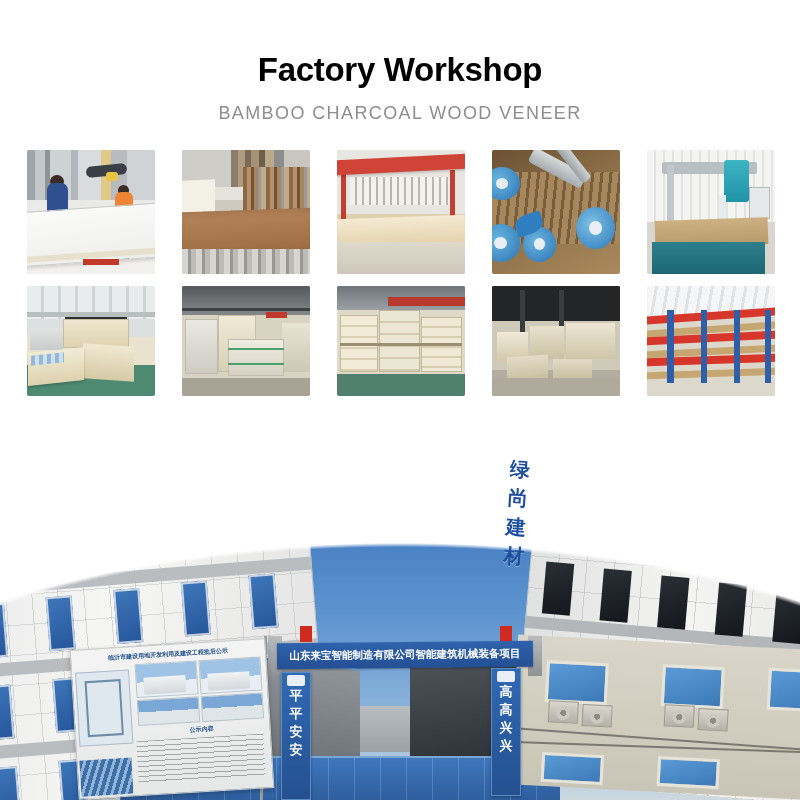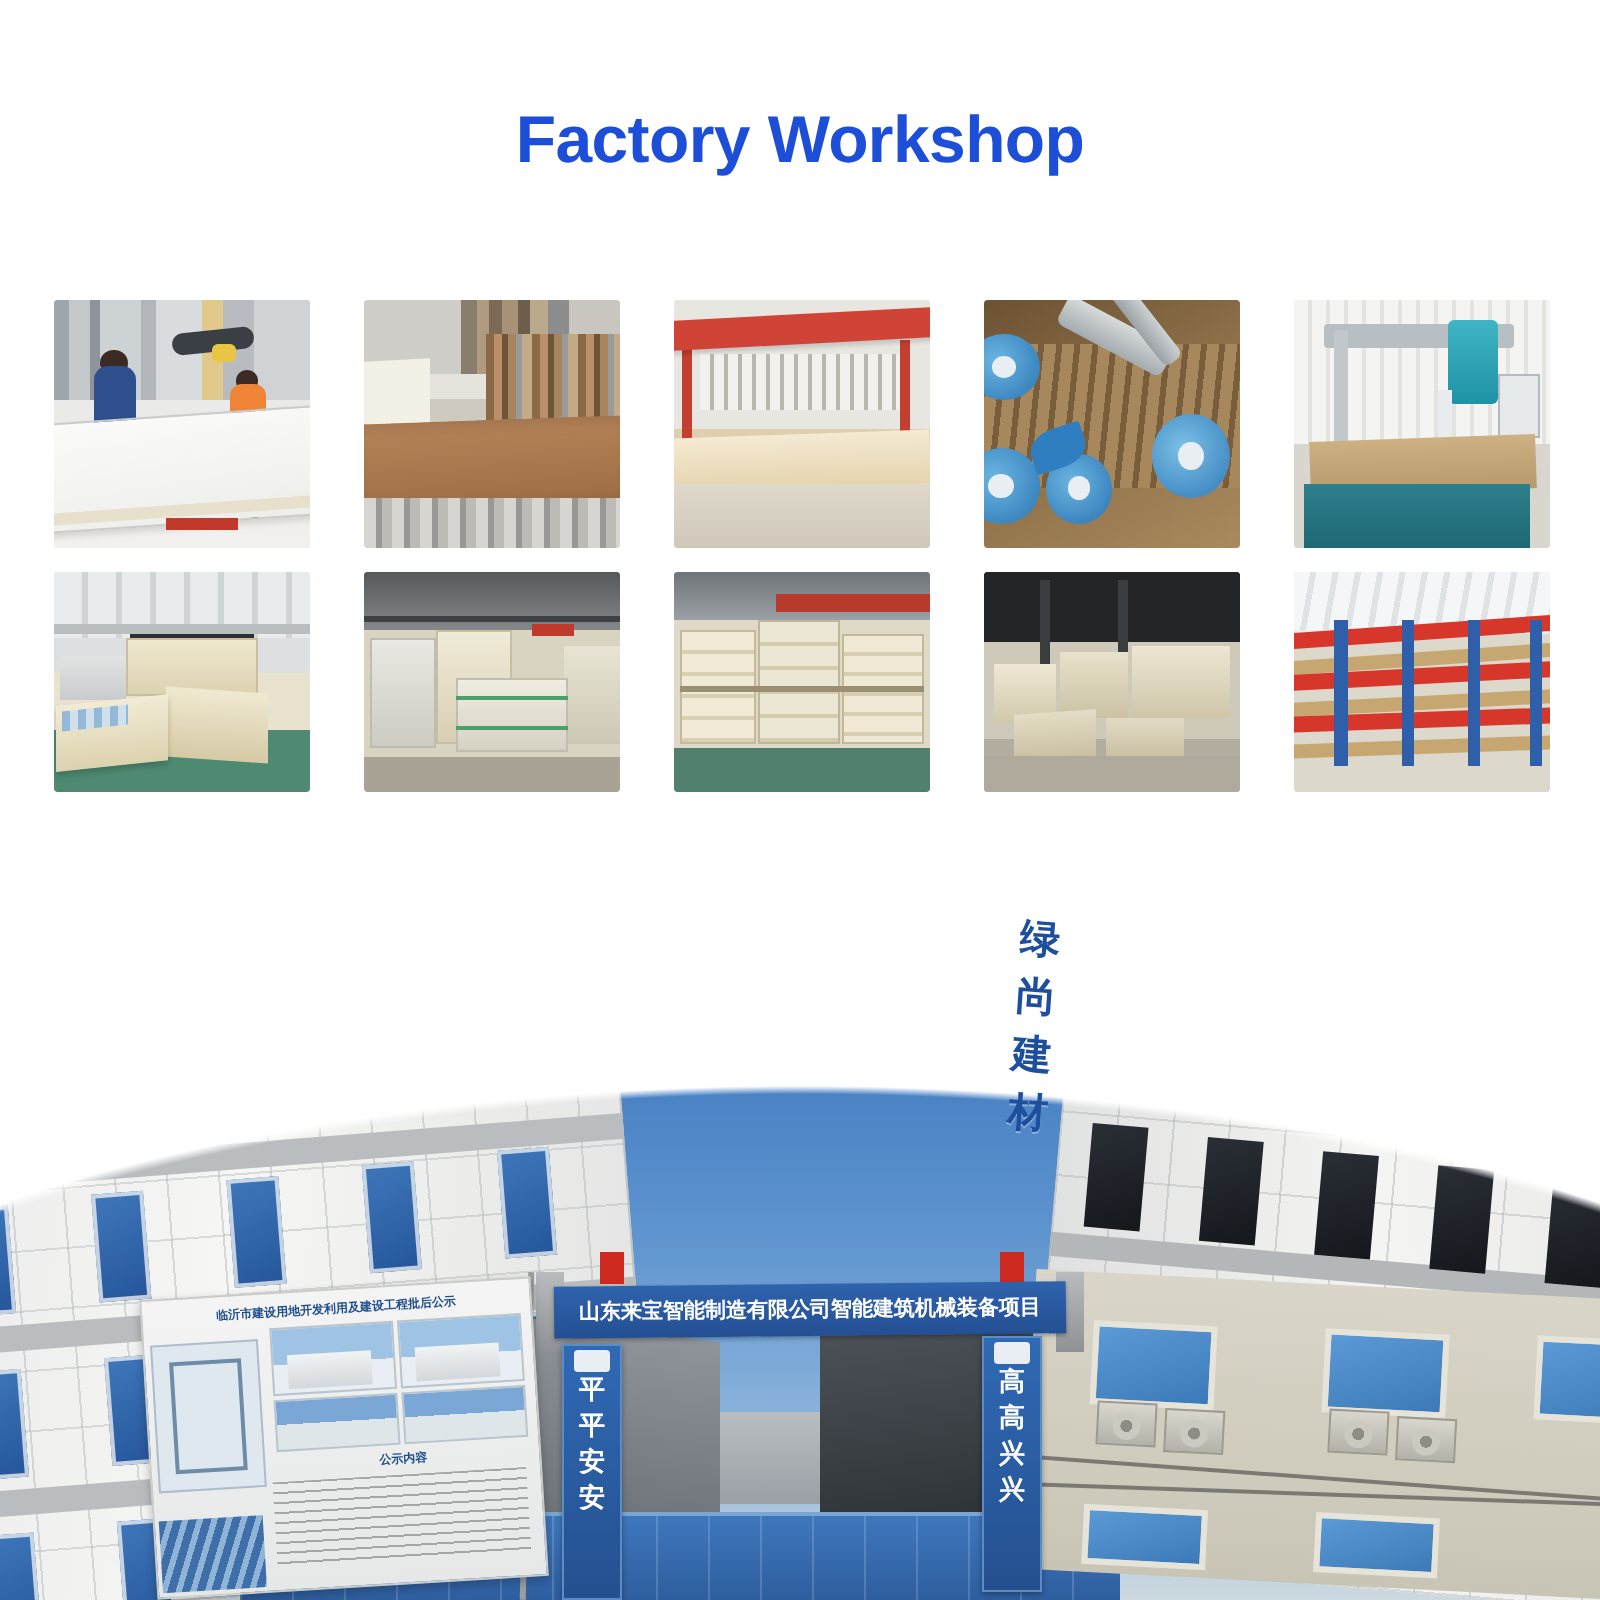--- a/index.html
+++ b/index.html
@@ -7,21 +7,21 @@
   body {
     font-family:"Liberation Sans", sans-serif;
     background:#ffffff;
     position:relative;
     overflow:hidden;
   }
 
   
   .header { width:800px; padding-top:52px; text-align:center; }
   .page-title {
-    font-size:33px; font-weight:bold; color:#1d4ed8;
+    font-size:33px; font-weight:bold; color:#000000;
     letter-spacing:-0.3px; line-height:1.1;
   }
   .page-subtitle {
     margin-top:15px; font-size:18px; color:#8e8e8e;
     letter-spacing:1.4px; font-weight:400;
   }
 
   
   .photo-grid {
     position:absolute; left:27px; top:150px;
@@ -441,20 +441,21 @@
   .pole {
     position:absolute; left:262px; top:636px; width:3px; height:164px;
     background:#9a9e9f; transform:rotate(1.5deg);
   }
 </style>
 </head>
 <body>
 
 <div class="header">
   <div class="page-title">Factory Workshop</div>
+  <div class="page-subtitle">BAMBOO CHARCOAL WOOD VENEER</div>
 </div>
 
 <div class="photo-grid">
 
   <div class="thumb t1">
     <div class="scene">
       <div class="mach"></div>
         <div class="arm"></div>
         <div class="yellow"></div>
       <div class="w1h"></div>

